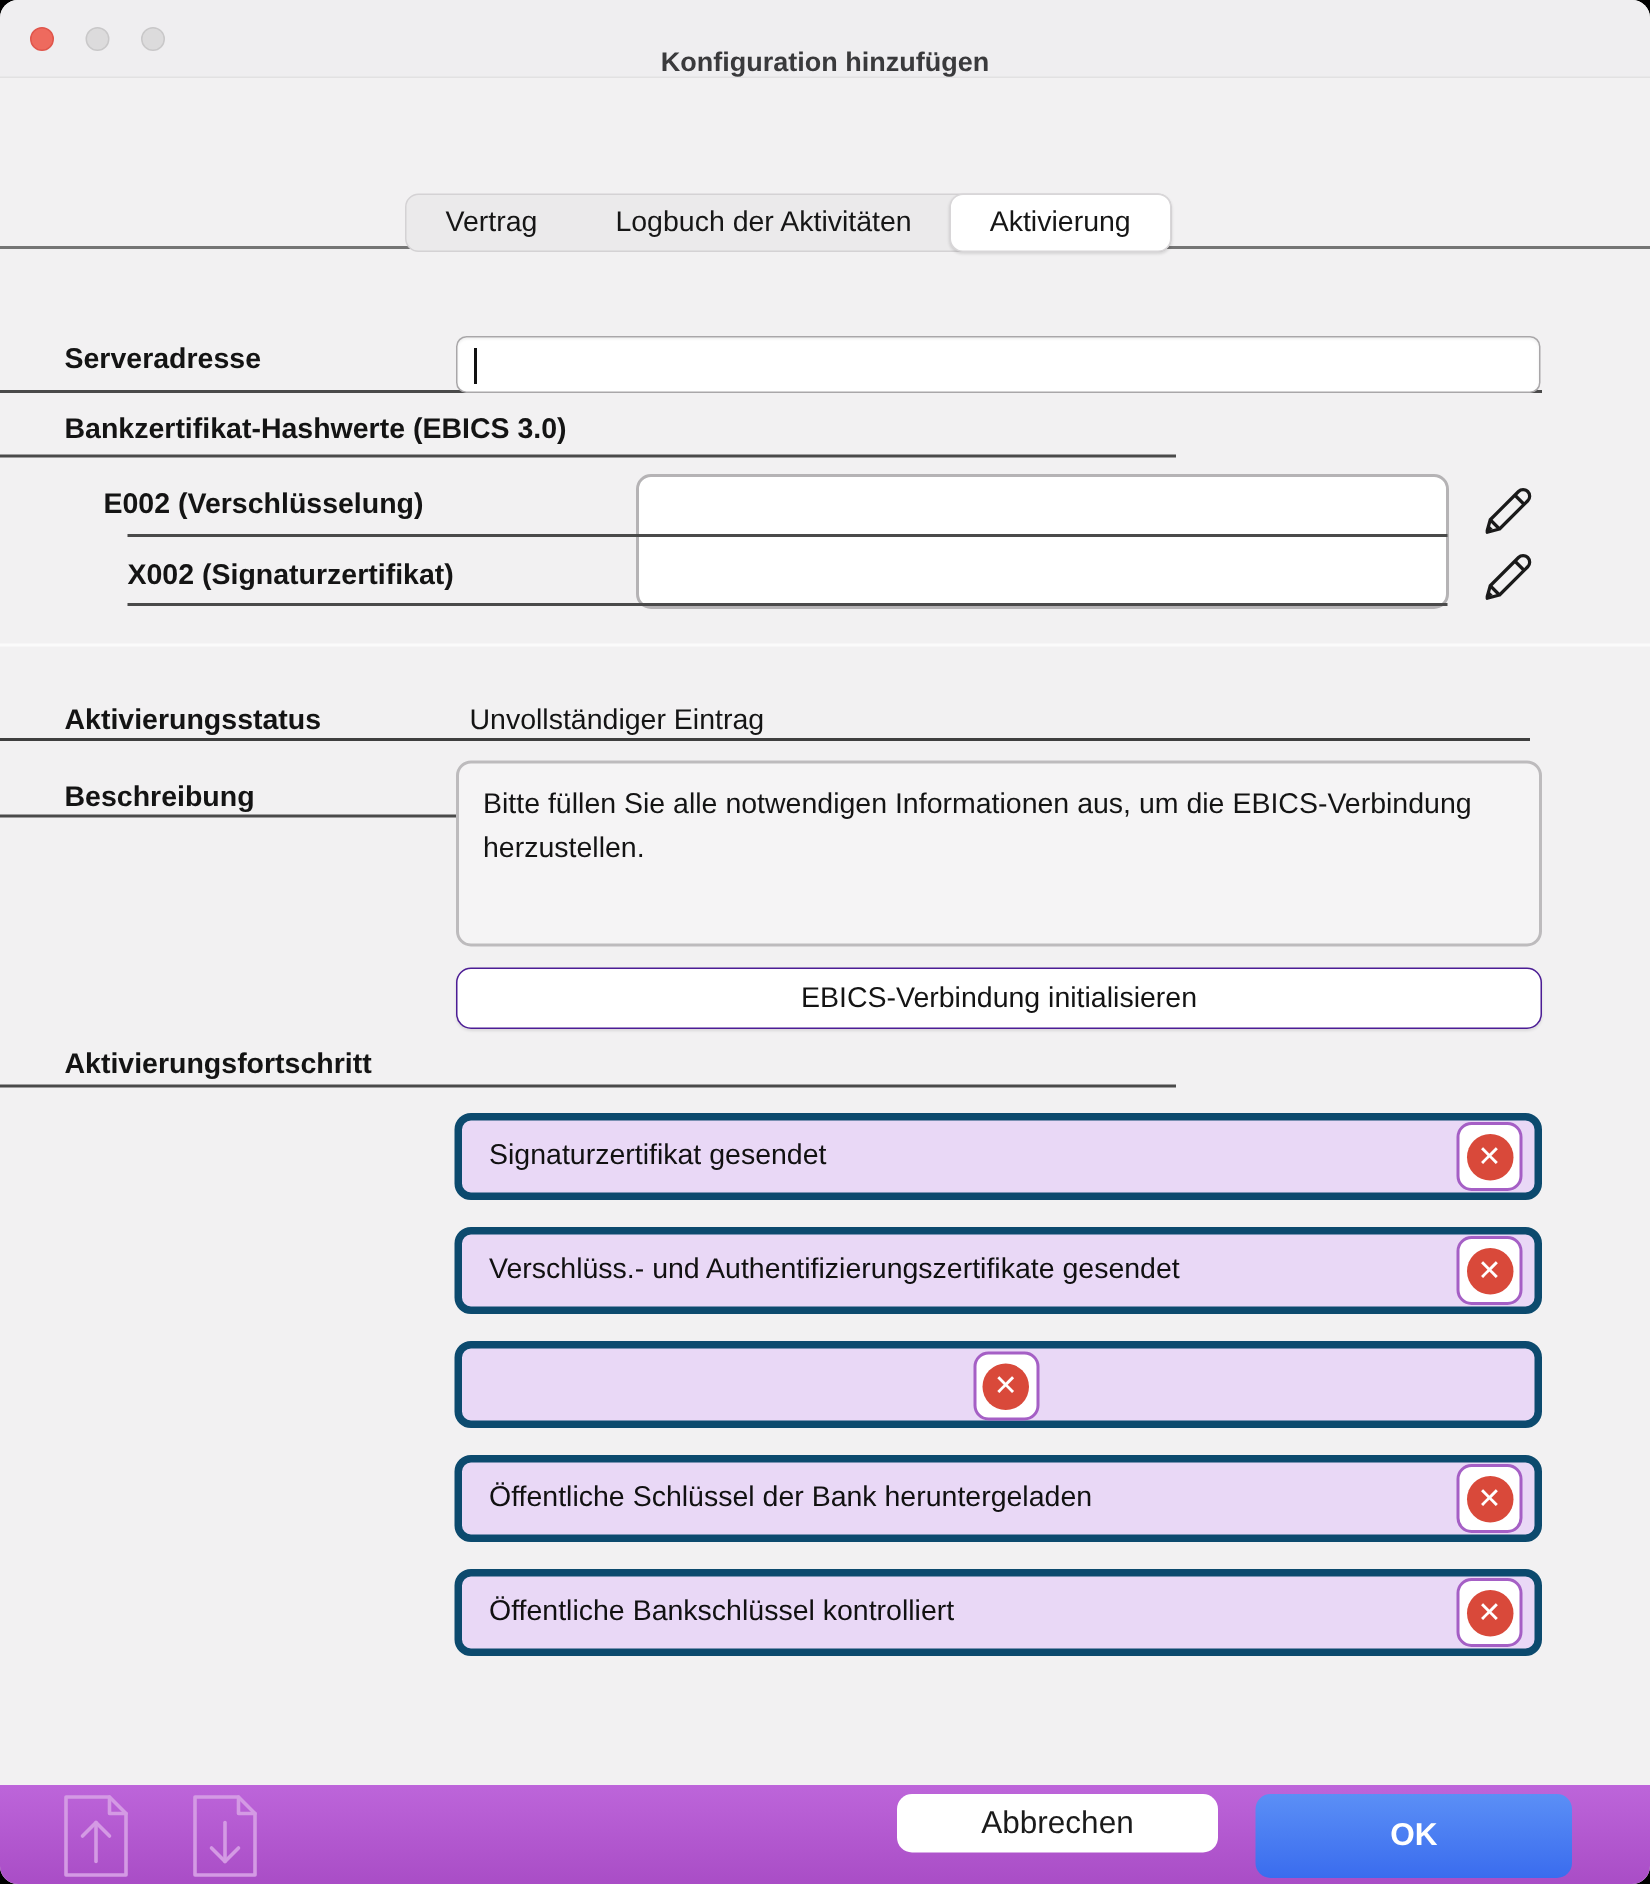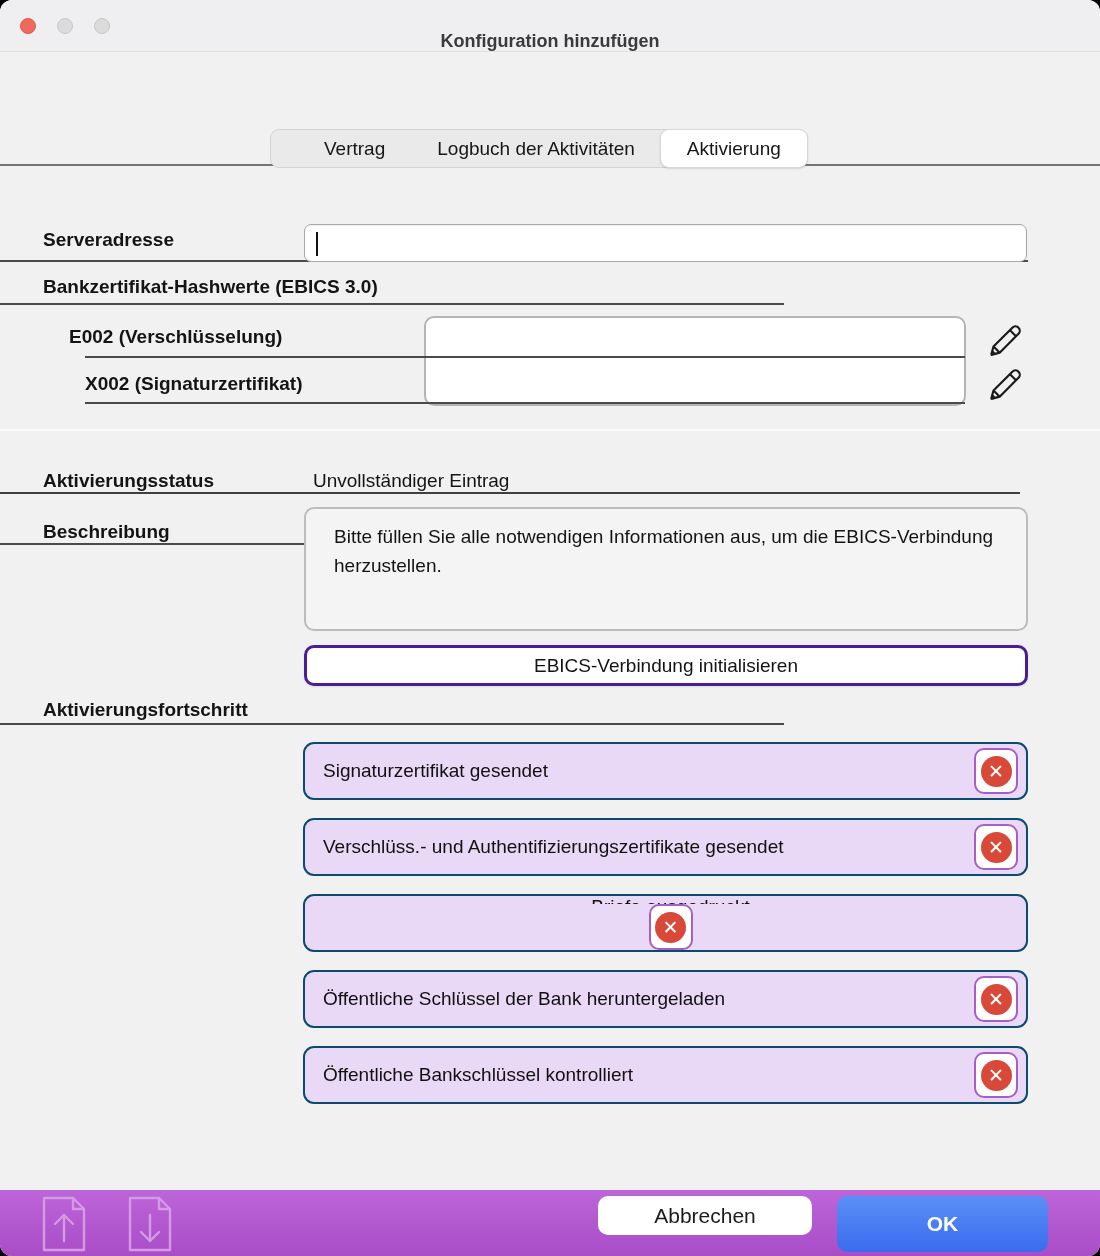--- a/index.html
+++ b/index.html
@@ -12,44 +12,44 @@
   .titlebar{position:absolute;left:0;top:0;width:1100px;height:52px;background:#efeef0;
     border-bottom:1px solid #e2e1e2;display:flex;align-items:center;justify-content:center;}
   .title{font-size:18px;font-weight:bold;color:#3a3a3c;margin-top:32px;}
   .lights{position:absolute;left:20px;top:18px;display:flex;gap:21px;}
   .light{width:16px;height:16px;border-radius:50%;}
   .light.red{background:#ee6a5e;border:1px solid #e0564c;}
   .light.gray{background:#dcdbdc;border:1px solid #c9c8c9;}
   
   .tabline{position:absolute;left:0;top:164px;width:1100px;height:2px;background:#757575;}
   .tabs{position:absolute;left:270px;top:129px;height:39px;background:#ebeaeb;
-    border:1px solid #d4d2d4;border-radius:9px;display:flex;align-items:stretch;padding-left:27px;}
+    border:1px solid #d4d2d4;border-radius:9px;display:flex;align-items:stretch;}
   .tab{display:flex;align-items:center;padding:0 26px;font-size:19px;color:#161616;cursor:default;}
   .tab.selected{background:#ffffff;border-radius:9px;border:1px solid #d8d6d8;margin:-1px;
     box-shadow:0 1px 2px rgba(0,0,0,0.12);}
   
   .lbl{position:absolute;font-size:19px;font-weight:bold;color:#141414;white-space:nowrap;}
   .val{position:absolute;font-size:19px;color:#141414;white-space:nowrap;}
   .hline{position:absolute;height:2px;background:#4a4a4a;}
   .hline.soft{background:#fbfbfb;}
   .inputbox{position:absolute;background:#fff;border:1px solid #a9a7a9;border-radius:7px;
     box-shadow:inset 0 1px 2px rgba(0,0,0,0.07);}
   .caret{position:absolute;left:11px;top:7px;width:2px;height:24px;background:#111;}
   .hashgroup{position:absolute;left:424px;top:316px;width:542px;height:90px;background:#fff;
     border:2px solid #b5b3b5;border-radius:10px;}
   .pencilbtn{position:absolute;width:40px;height:40px;background:transparent;border:none;padding:0;cursor:pointer;}
   .descbox{position:absolute;left:304px;top:507px;width:724px;height:124px;background:#f5f4f5;
-    border:2px solid #bdbbbd;border-radius:10px;padding:13px 28px;font-size:19px;line-height:1.55;
+    border:2px solid #bdbbbd;border-radius:10px;padding:13px 16px;font-size:19px;line-height:1.55;
     color:#141414;white-space:normal;}
   .initbtn{position:absolute;left:304px;top:645px;width:724px;height:41px;background:#fff;
-    border:3px solid #4c1d95;border-radius:10px;font-size:19px;color:#141414;
+    border:1px solid #4c1d95;border-radius:10px;font-size:19px;color:#141414;
     box-shadow:0 1px 2px rgba(0,0,0,0.10);cursor:pointer;}
   
   .pitem{position:absolute;left:303px;width:725px;height:58px;background:#e9d8f6;
-    border:2px solid #0c4a6e;border-radius:11px;display:flex;align-items:center;padding:0 8px 0 18px;}
+    border:5px solid #0c4a6e;border-radius:11px;display:flex;align-items:center;padding:0 8px 0 18px;}
   .pitem .ptext{font-size:19px;color:#111;flex:1;white-space:nowrap;overflow:hidden;}
   .xbadge{width:44px;height:46px;background:#fff;border:2px solid #a55fc5;border-radius:10px;
     display:flex;align-items:center;justify-content:center;cursor:pointer;padding:0;}
   .xcircle{width:31px;height:31px;border-radius:50%;background:#d9493a;color:#fff;display:flex;
     align-items:center;justify-content:center;font-size:19px;font-weight:bold;}
   
   .footer{position:absolute;left:0;top:1190px;width:1100px;height:66px;
     background:linear-gradient(#bd65da,#a94dc6);}
   .ficon{position:absolute;top:5px;width:56px;height:58px;background:transparent;border:none;padding:0;cursor:pointer;}
   .cancelbtn{position:absolute;left:598px;top:6px;width:214px;height:39px;background:#fff;

